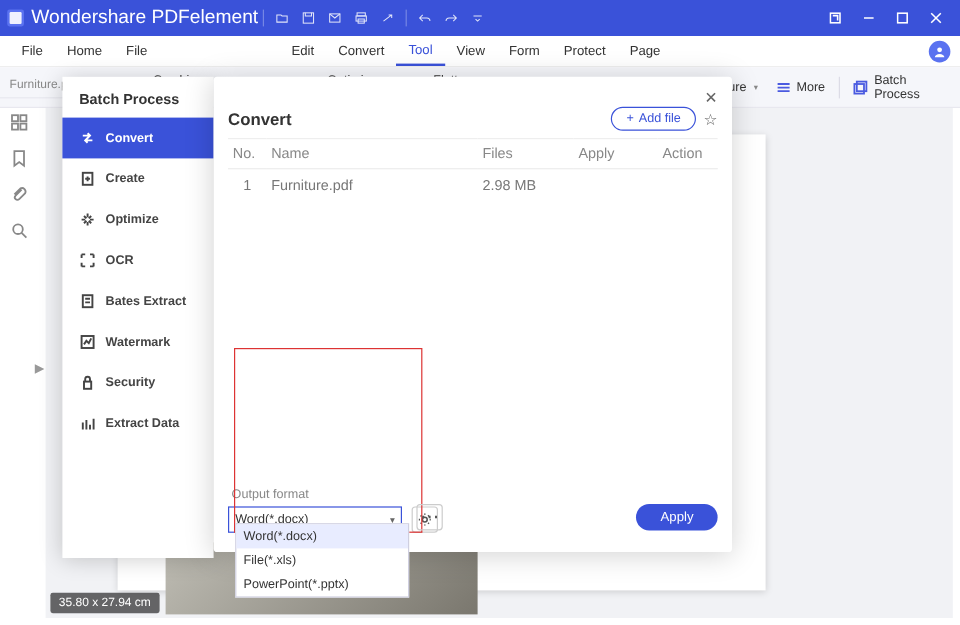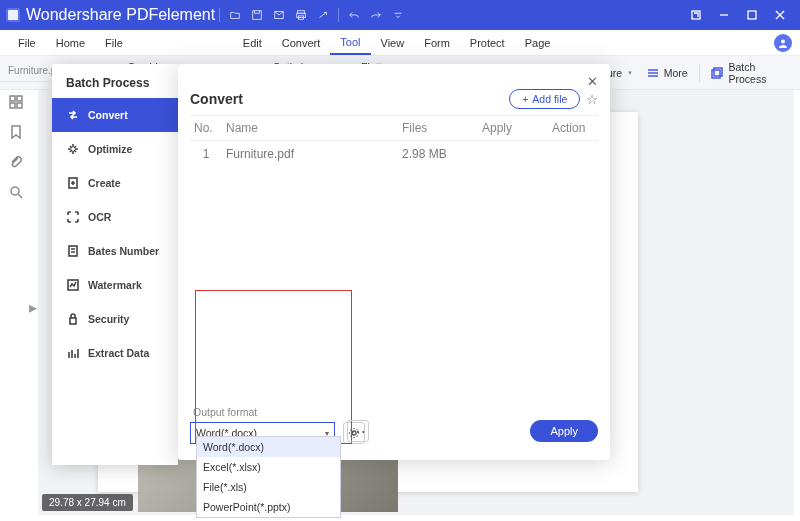--- a/index.html
+++ b/index.html
@@ -289,65 +289,65 @@
       <div class="hd">D BY</div>
       <div class="hd">LLECTIVE.</div>
       <p>, meet local creatives ners.</p>
       <p>etails of culture, o find your own ssion.</p>
       <p>perfection. But a ng.</p>
       <p style="font-weight:600">ours.</p>
     </div>
     <div class="photo"></div>
   </div>
 </div>
-<div class="dim-badge">29.78 x 27.94 cm</div>
+<div class="dim-badge">35.80 x 27.94 cm</div>
 
 <div class="batch-panel">
   <div class="bh">Batch Process</div>
   <div class="bitem active">
       <span class="bico">
         <svg viewBox="0 0 14 14">
           <path d="M3 5h6M7 3l2 2-2 2M11 9H5M7 11L5 9l2-2"></path>
         </svg>
       </span>
       <span>Convert</span>
     </div>
   <div class="bitem">
       <span class="bico">
         <svg viewBox="0 0 14 14">
-          <path d="M7 2v3M7 9v3M2 7h3M9 7h3M4 4l2 2M10 10L8 8M10 4L8 6M4 10l2-2"></path>
-        </svg>
-      </span>
-      <span>Optimize</span>
-    </div>
-  <div class="bitem">
-      <span class="bico">
-        <svg viewBox="0 0 14 14">
           <rect x="3" y="2" width="8" height="10"></rect>
           <path d="M7 5v4M5 7h4"></path>
         </svg>
       </span>
       <span>Create</span>
     </div>
   <div class="bitem">
       <span class="bico">
         <svg viewBox="0 0 14 14">
+          <path d="M7 2v3M7 9v3M2 7h3M9 7h3M4 4l2 2M10 10L8 8M10 4L8 6M4 10l2-2"></path>
+        </svg>
+      </span>
+      <span>Optimize</span>
+    </div>
+  <div class="bitem">
+      <span class="bico">
+        <svg viewBox="0 0 14 14">
           <path d="M2 2h3M2 2v3M12 2H9M12 2v3M2 12h3M2 12V9M12 12H9M12 12V9"></path>
         </svg>
       </span>
       <span>OCR</span>
     </div>
   <div class="bitem">
       <span class="bico">
         <svg viewBox="0 0 14 14">
           <rect x="3" y="2" width="8" height="10"></rect>
           <path d="M5 5h4M5 8h4"></path>
         </svg>
       </span>
-      <span>Bates Number</span>
+      <span>Bates Extract</span>
     </div>
   <div class="bitem">
       <span class="bico">
         <svg viewBox="0 0 14 14">
           <rect x="2" y="2" width="10" height="10"></rect>
           <path d="M4 9l2-3 2 2 2-4"></path>
         </svg>
       </span>
       <span>Watermark</span>
     </div>
@@ -416,21 +416,20 @@
         </div>
       <div class="gear">
           <svg width="12" height="12" viewBox="0 0 12 12" stroke="#555" fill="none" stroke-width="1.3">
             <circle cx="6" cy="6" r="2"></circle>
             <path d="M6 1v1M6 10v1M1 6h1M10 6h1M2.5 2.5l.8.8M8.7 8.7l.8.8M9.5 2.5l-.8.8M3.3 8.7l-.8.8"></path>
           </svg>
         </div>
     </div>
     <div class="optlist">
       <div class="opt">Word(*.docx)</div>
-      <div class="opt">Excel(*.xlsx)</div>
       <div class="opt">File(*.xls)</div>
       <div class="opt">PowerPoint(*.pptx)</div>
 
     </div>
   </div>
   <div class="morebelow more3">⋯</div>
   <button class="apply">Apply</button>
 </div>
 
 </body></html>

